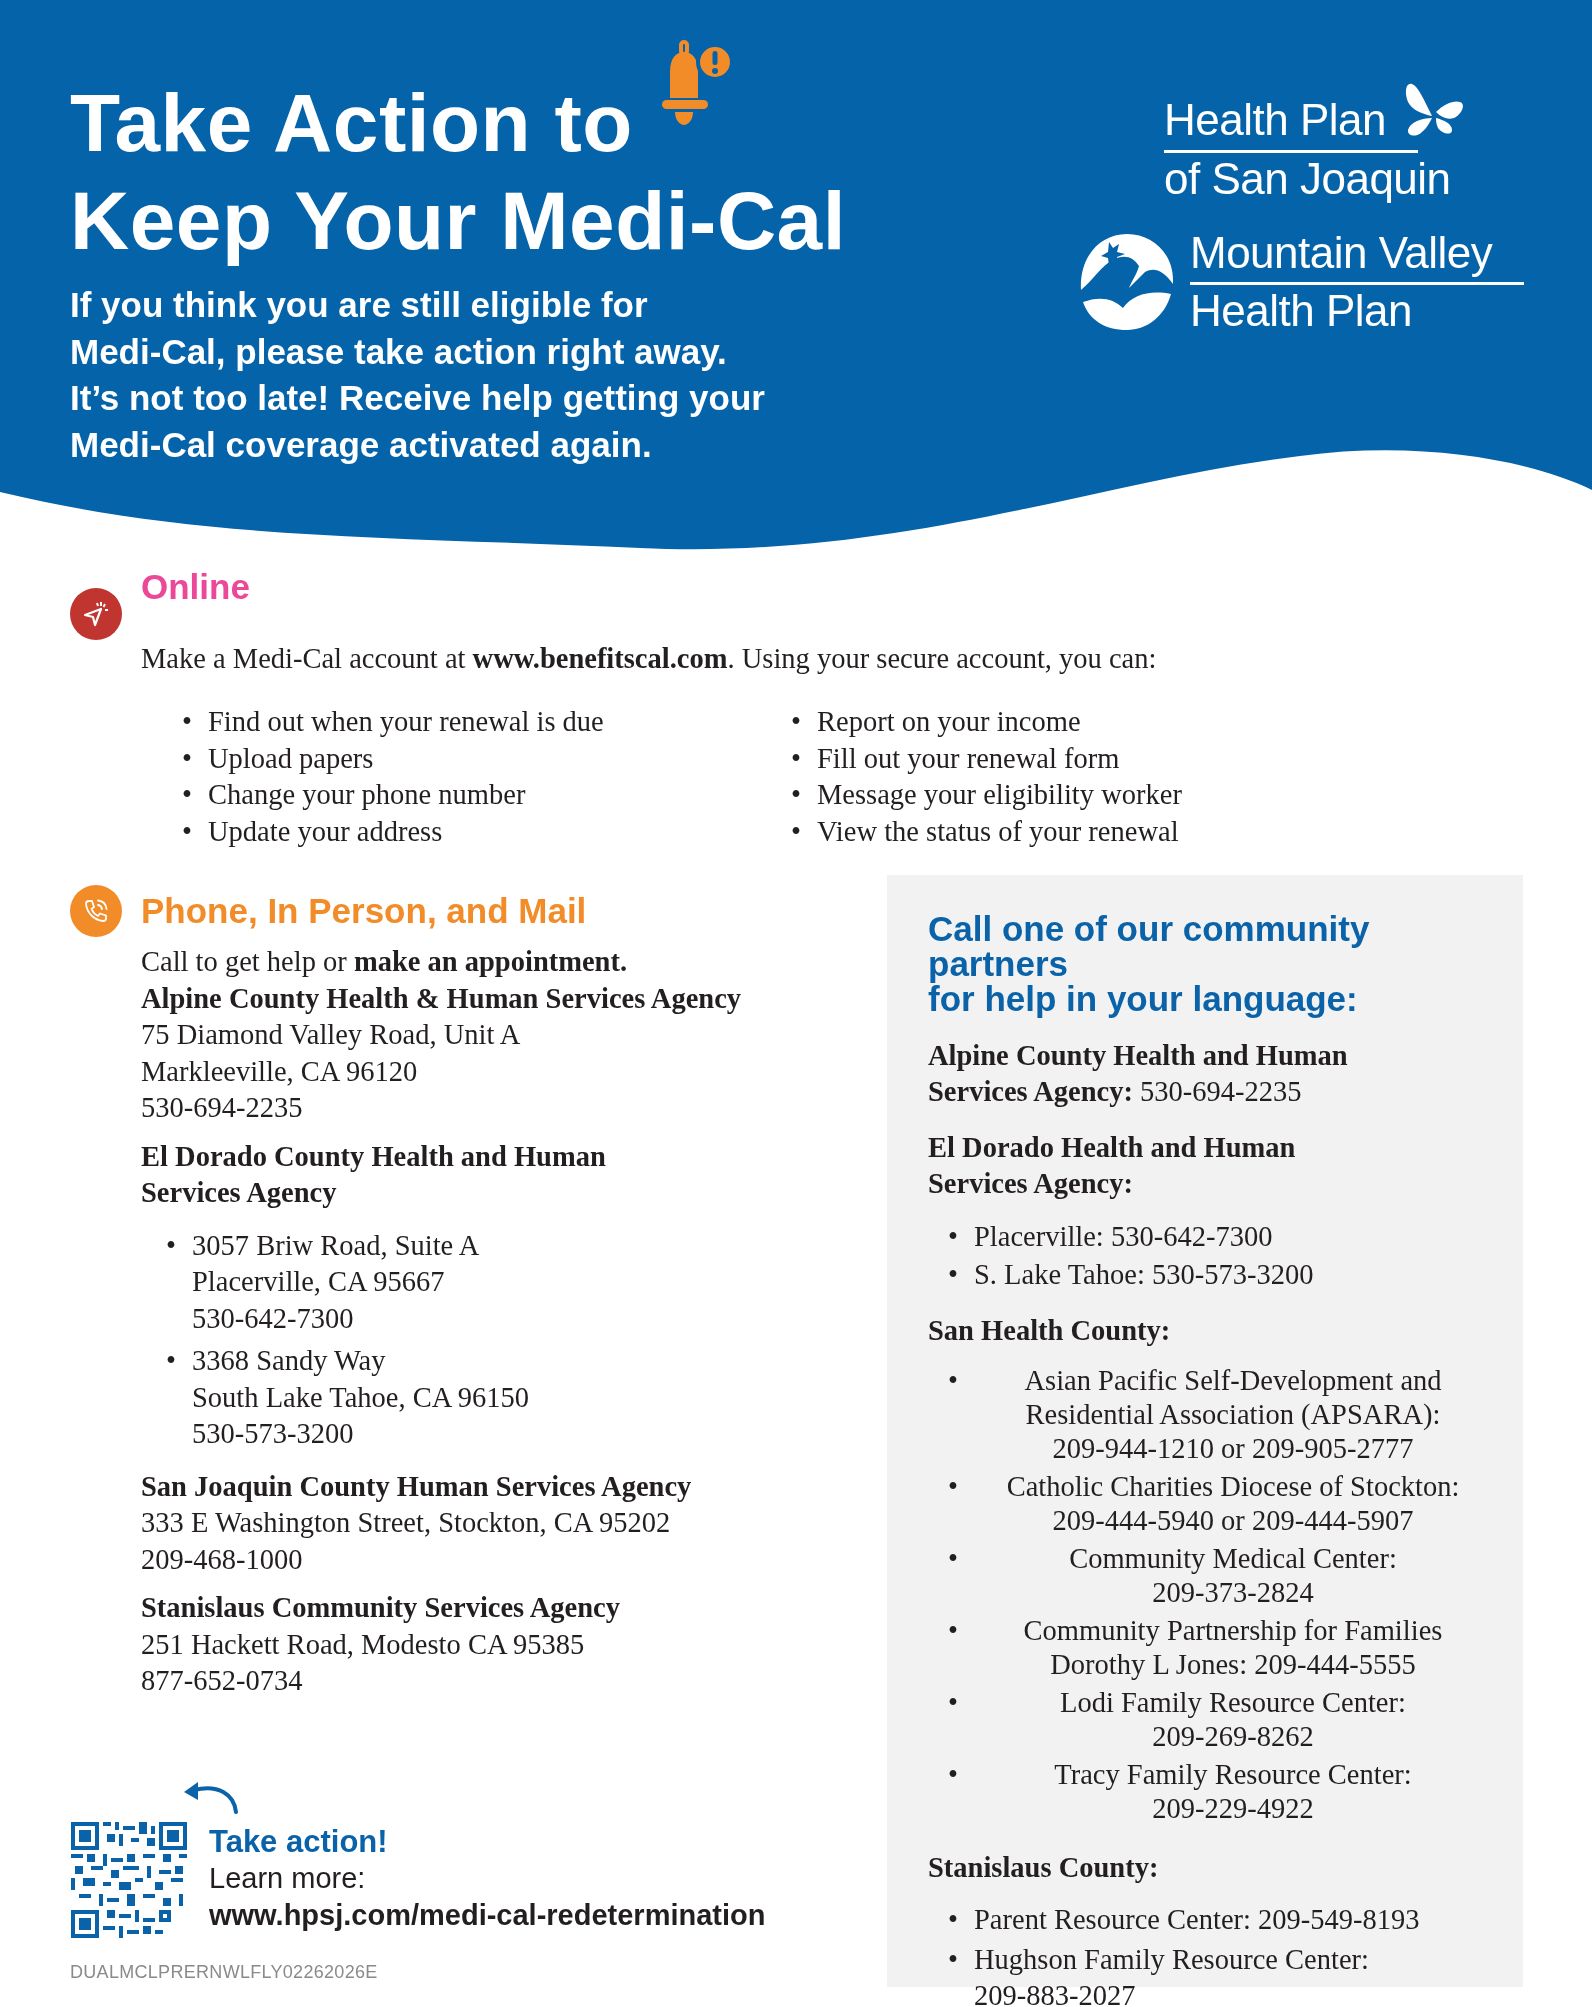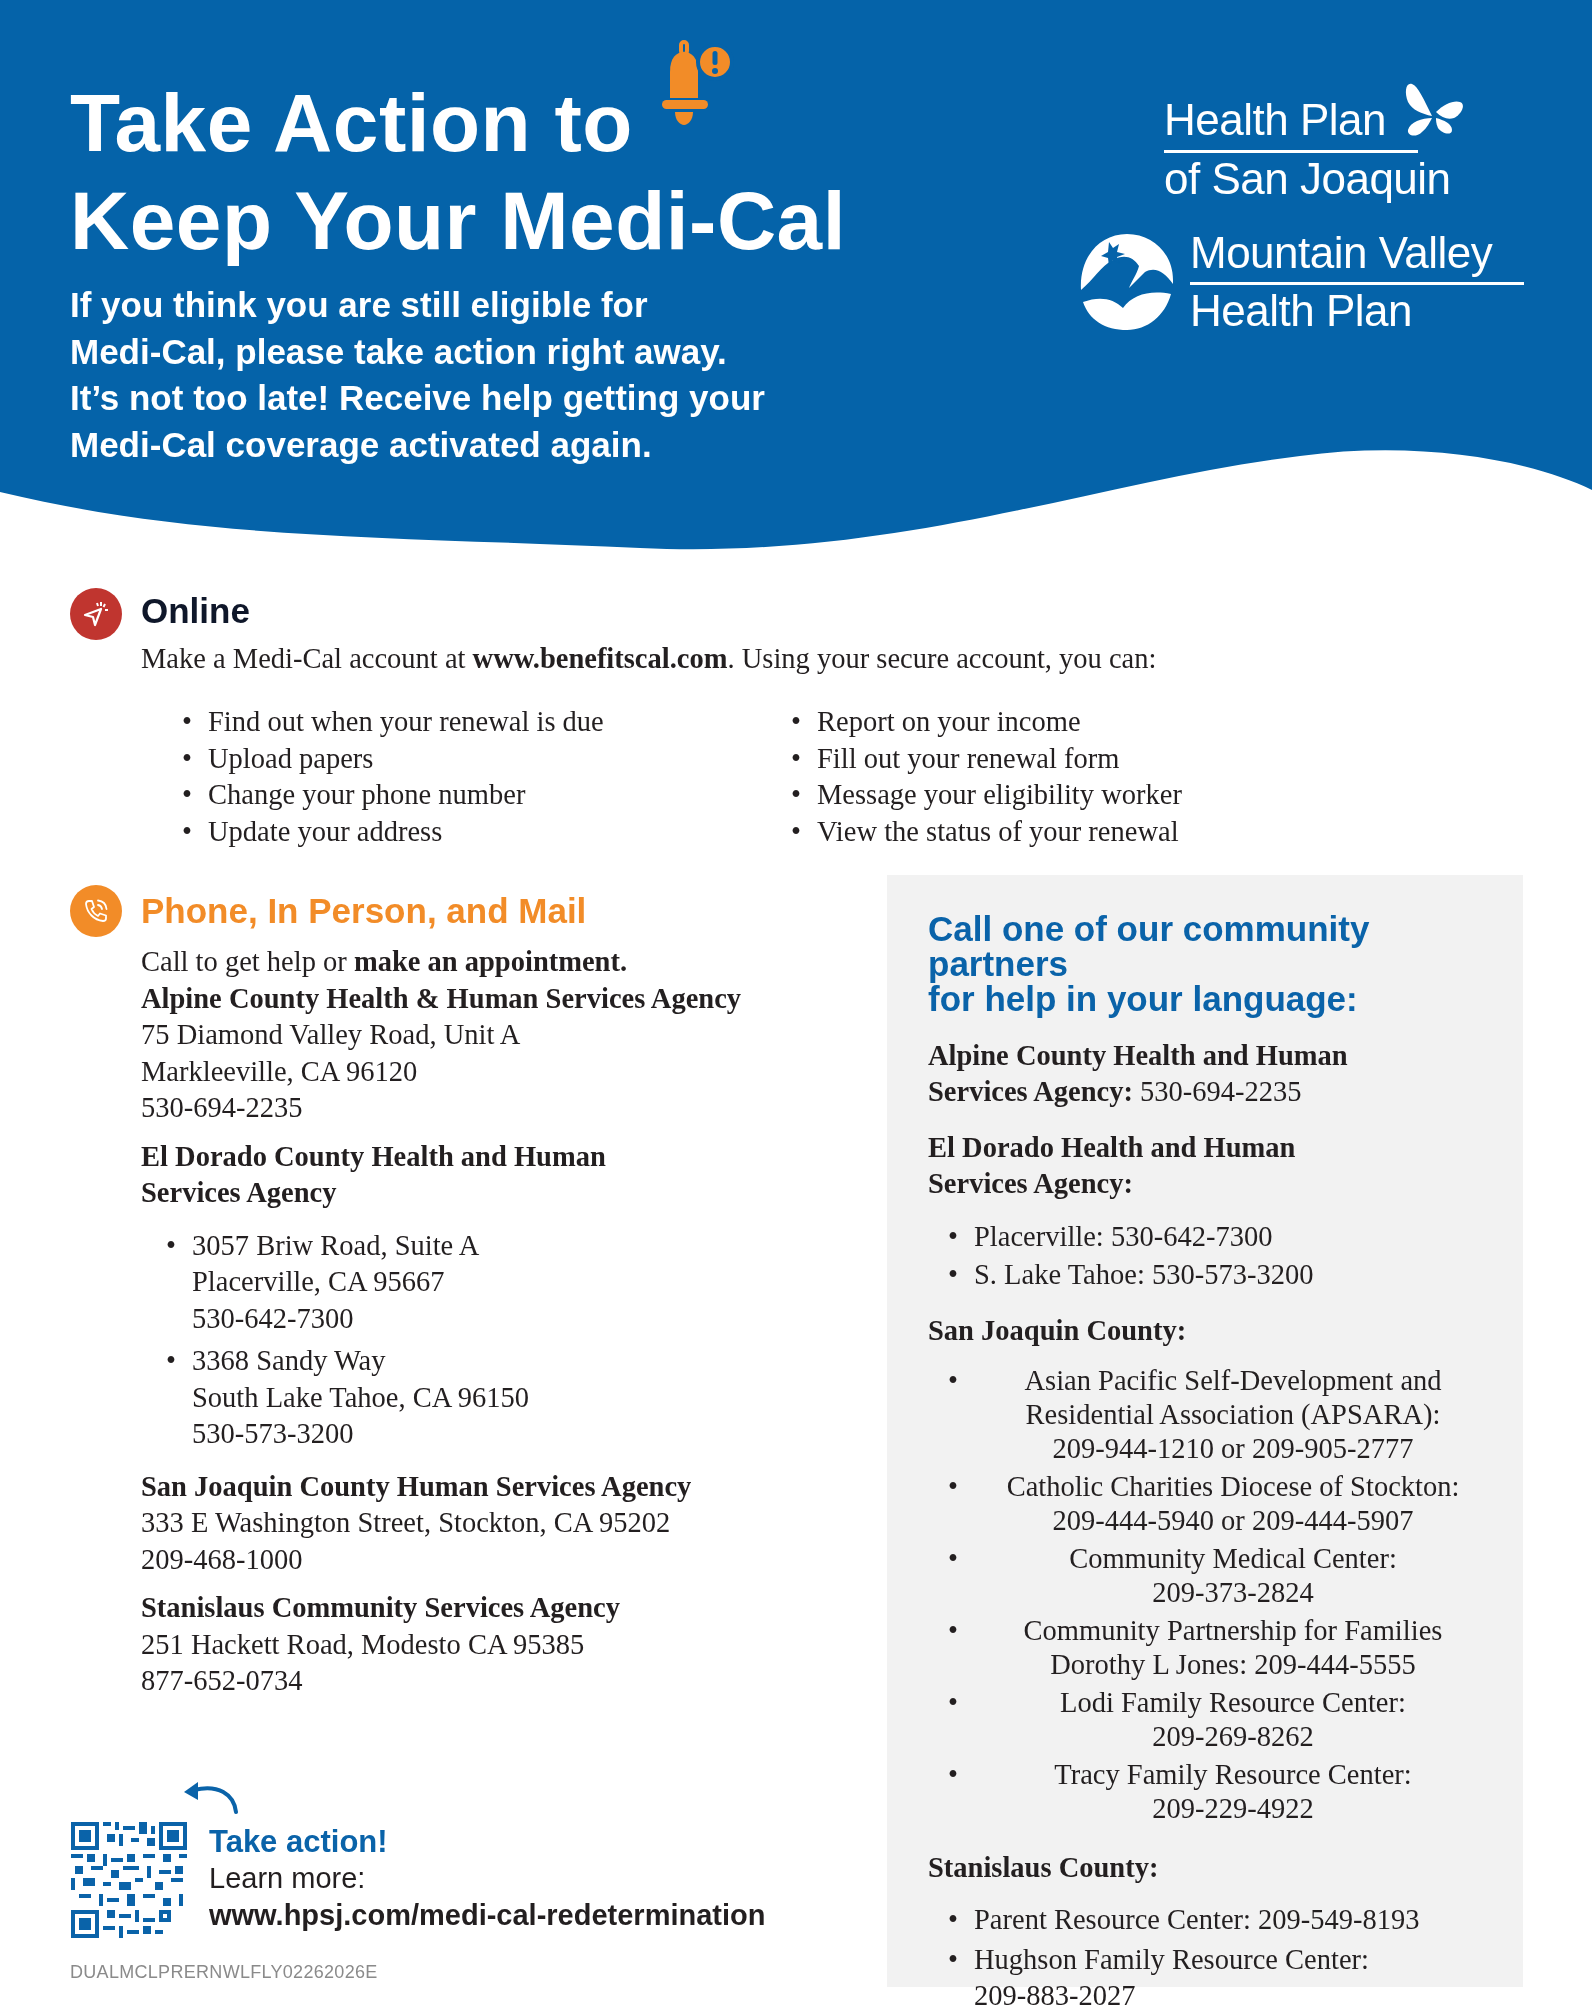--- a/index.html
+++ b/index.html
@@ -78,21 +78,21 @@
 
 <div class="abs icon-circle" style="left:70px;top:588px;background:#c0352f;">
   <svg width="30" height="30" viewBox="0 0 30 30">
     <path d="M4 16 L20 10 L14 26 L12 18 Z" fill="none" stroke="#fff" stroke-width="2.2" stroke-linejoin="round"></path>
     <line x1="20" y1="3" x2="20" y2="7" stroke="#fff" stroke-width="2"></line>
     <line x1="24" y1="5" x2="22.5" y2="8" stroke="#fff" stroke-width="2"></line>
     <line x1="27" y1="11" x2="24" y2="11" stroke="#fff" stroke-width="2"></line>
     <line x1="16" y1="4" x2="17" y2="7" stroke="#fff" stroke-width="2"></line>
   </svg>
 </div>
-<div class="abs sec-head" style="left:141px;top:591px;color:#0f172a;">Online</div>
+<div class="abs sec-head" style="left:141px;top:567px;color:#ec4899;">Online</div>
 
 <div class="abs serif-body" style="left:141px;top:641px;">
   <span>Make a Medi-Cal account at </span><span class="bold">www.benefitscal.com</span><span>. Using your secure account, you can:</span>
 </div>
 
 <ul class="abs bul serif-body" style="left:162px;top:688px;">
   <li>Find out when your renewal is due</li>
   <li>Upload papers</li>
   <li>Change your phone number</li>
   <li>Update your address</li>
@@ -241,21 +241,21 @@
   <div class="serif-body" style="line-height:36px;margin-bottom:20px;">
     <div class="bold">El Dorado Health and Human</div>
     <div class="bold" style="margin-bottom:2px;">Services Agency:</div>
     <ul class="bul" style="margin-left:16px;line-height:38px;">
       <li>Placerville: 530-642-7300</li>
       <li>S. Lake Tahoe: 530-573-3200</li>
     </ul>
   </div>
 
   <div class="serif-body" style="line-height:34px;margin-bottom:24px;">
-    <div class="bold" style="margin-bottom:2px;">San Joaquin County:</div>
+    <div class="bold" style="margin-bottom:2px;">San Health County:</div>
     <ul class="bul" style="margin-left:16px;text-align:center;">
       <li style="margin-bottom:4px;">
         <div>Asian Pacific Self-Development and</div>
         <div>Residential Association (APSARA):</div>
         <div>209-944-1210 or 209-905-2777</div>
       </li>
       <li style="margin-bottom:4px;">
         <div>Catholic Charities Diocese of Stockton:</div>
         <div>209-444-5940 or 209-444-5907</div>
       </li>

